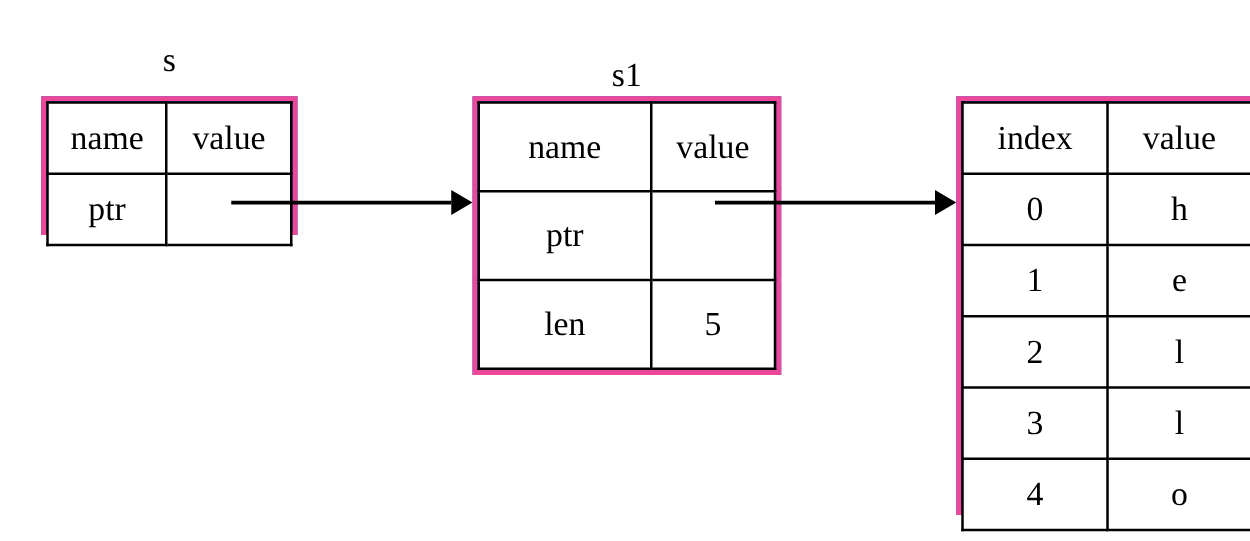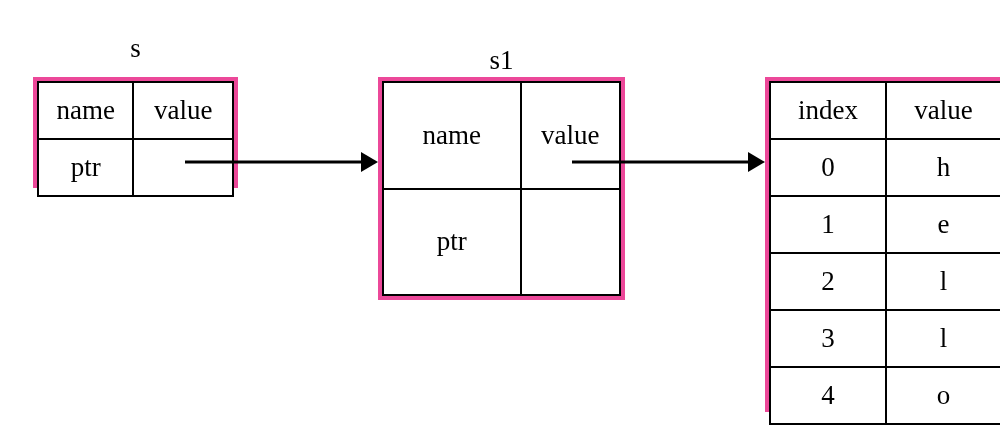--- a/index.html
+++ b/index.html
@@ -117,20 +117,24 @@
     <table>
       <tbody>
         <tr>
           <td class="c-name">name</td>
           <td class="c-value">value</td>
         </tr>
         <tr>
           <td class="c-name">ptr</td>
           <td class="c-value empty-cell"></td>
         </tr>
+        <tr>
+          <td class="c-name">len</td>
+          <td class="c-value">5</td>
+        </tr>
       </tbody>
     </table>
   </div>
 
   <svg class="arrow-svg" id="arrow-s1-to-buf" viewBox="0 0 193 22">
     <line x1="0" y1="11" x2="176" y2="11" stroke="#000" stroke-width="3"></line>
     <polygon points="176,1 193,11 176,21" fill="#000"></polygon>
   </svg>
 
   <div class="struct-table" id="table-buffer">

